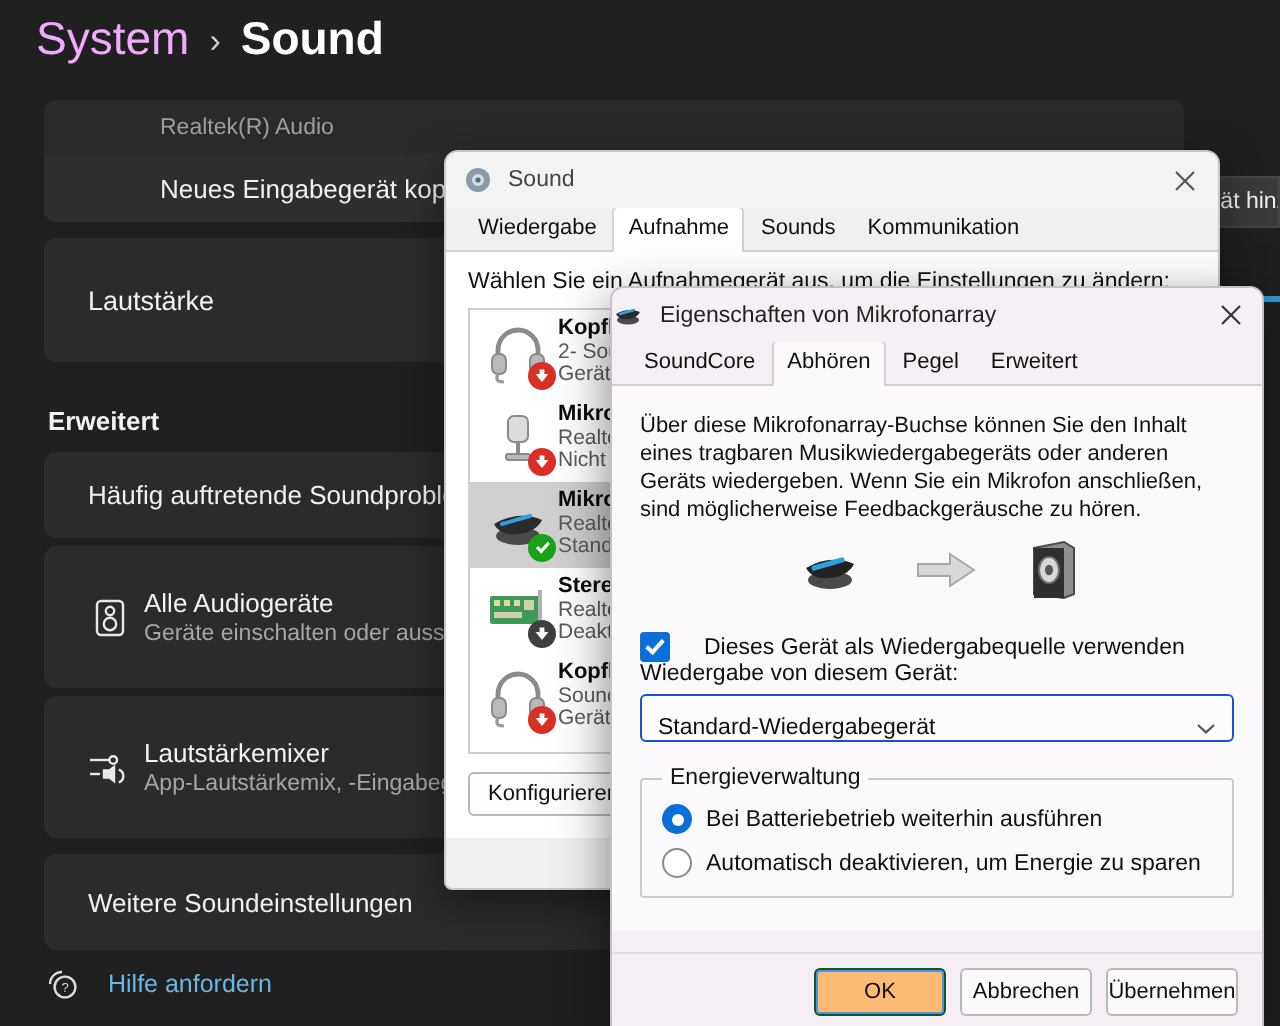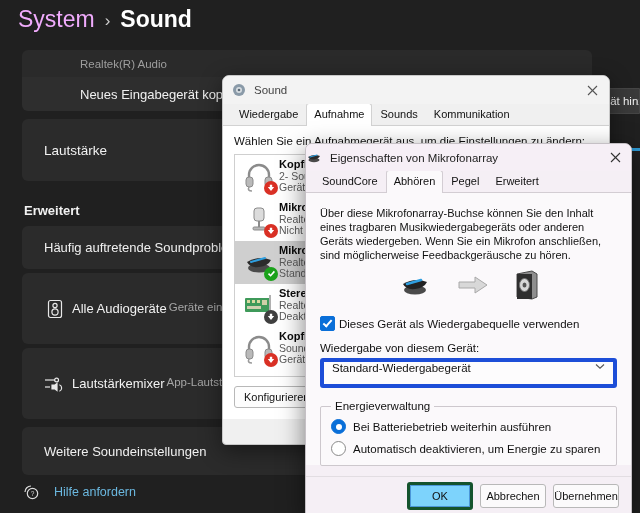--- a/index.html
+++ b/index.html
@@ -113,21 +113,21 @@
     margin-bottom: 4px;
   }
   .row-icon .icon-wrap {
     width: 34px;
     flex: 0 0 34px;
     display: flex;
     align-items: center;
     justify-content: center;
     color: #e8e8e8;
   }
-  .row-icon .txt { display: flex; flex-direction: row; gap: 2px; }
+  .row-icon .txt { display: flex; flex-direction: column; gap: 2px; }
   .row-icon .t1 { font-size: 13px; color: #f2f2f2; }
   .row-icon .t2 { font-size: 11.5px; color: #a6a6a6; }
 
   .row-more {
     height: 48px;
     display: flex;
     align-items: center;
     padding-left: 22px;
     font-size: 13px;
     color: #f0f0f0;
@@ -344,46 +344,46 @@
     margin: 0 0 4px 0;
   }
   .illus {
     display: flex;
     align-items: center;
     justify-content: center;
     gap: 26px;
     height: 40px;
     margin: 2px 0 10px 0;
   }
-  .chk-line { display: flex; align-items: center; gap: 4px; margin-bottom: 11px; }
+  .chk-line { display: flex; align-items: center; gap: 17px; }
   .chkbox {
     width: 13px; height: 13px;
     background: #0a6fd8;
     border: 1px solid #0a6fd8;
     border-radius: 2px;
     position: relative;
     flex: 0 0 13px;
   }
   .chkbox::after {
     content: "";
     position: absolute;
     left: 4px; top: 1px;
     width: 3px; height: 7px;
     border: solid #fff;
     border-width: 0 2px 2px 0;
     transform: rotate(42deg);
   }
   .sub-label { font-size: 11.5px; margin-bottom: 4px; }
   .combo {
     height: 22px;
-    border: 4px solid #1d4ed8;
+    border: 1px solid #1d4ed8;
     background: #fdfcfd;
     border-radius: 3px;
     display: flex;
-    align-items: flex-start;
+    align-items: flex-end;
     padding: 0 8px;
     font-size: 11.5px;
     position: relative;
     margin-bottom: 12px;
   }
   .combo .chev {
     position: absolute;
     right: 8px;
     color: #555;
     font-size: 9px;
@@ -427,23 +427,23 @@
     border-top: 1px solid #e2dde2;
     display: flex;
     align-items: center;
     justify-content: flex-end;
     gap: 7px;
     padding-right: 12px;
     box-sizing: border-box;
   }
   .props-footer .winbtn { padding: 5px 0; width: 66px; text-align: center; background: #fbfafb; }
   .props-footer .winbtn.default {
-    border: 3px solid #14532d;
+    border: 1px solid #14532d;
     box-shadow: 0 0 0 1px #4a96d8 inset;
-    background: #7dd3fc;
+    background: #fdba74;
   }
 </style>
 </head>
 <body>
 
 <div id="settings-window">
 
   <div class="breadcrumb">
     <span class="crumb-sys">System</span>
     <span class="crumb-sep">›</span>

